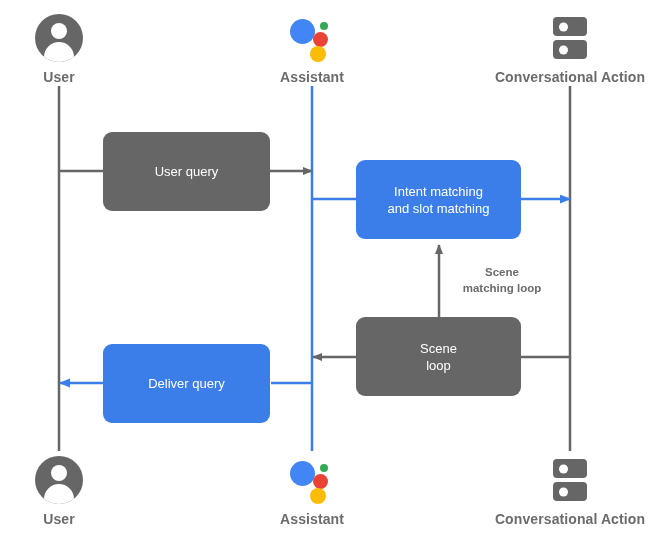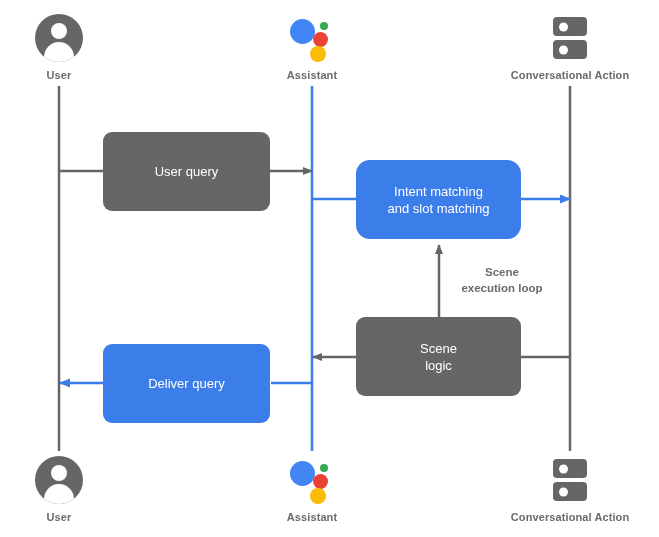--- a/index.html
+++ b/index.html
@@ -28,21 +28,21 @@
   
   .actor {
     position: absolute;
     display: flex;
     flex-direction: column;
     align-items: center;
     width: 200px;
   }
   .actor-label {
     margin-top: 7px;
-    font-size: 11px;
+    font-size: 14px;
     font-weight: bold;
     color: #6b6b6b;
     letter-spacing: 0.1px;
     white-space: nowrap;
     text-align: center;
   }
 
   
   .user-icon {
     position: relative;
@@ -257,32 +257,32 @@
         <div class="led"></div>
       </div>
     </div>
     <div class="actor-label">Conversational Action</div>
   </div>
 
   <div class="box box-gray" style="left:103px; top:132px; width:167px; height:79px;">
     <span>User query</span>
   </div>
 
-  <div class="box box-blue" style="left:356px; top:160px; width:165px; height:79px; flex-direction:column;border-radius:14px;">
+  <div class="box box-blue" style="left:356px; top:160px; width:165px; height:79px; flex-direction:column;">
     <span>Intent matching</span>
     <span>and slot matching</span>
   </div>
 
   <div class="box box-gray" style="left:356px; top:317px; width:165px; height:79px; flex-direction:column;">
     <span>Scene</span>
-    <span>logic</span>
+    <span>loop</span>
   </div>
 
   <div class="box box-blue" style="left:103px; top:344px; width:167px; height:79px;">
     <span>Deliver query</span>
   </div>
 
   <div class="loop-label" style="left:437px; top:264px; width:130px;">
     <div>Scene</div>
-    <div>execution loop</div>
+    <div>matching loop</div>
   </div>
 
 </div>
 
 </body></html>

